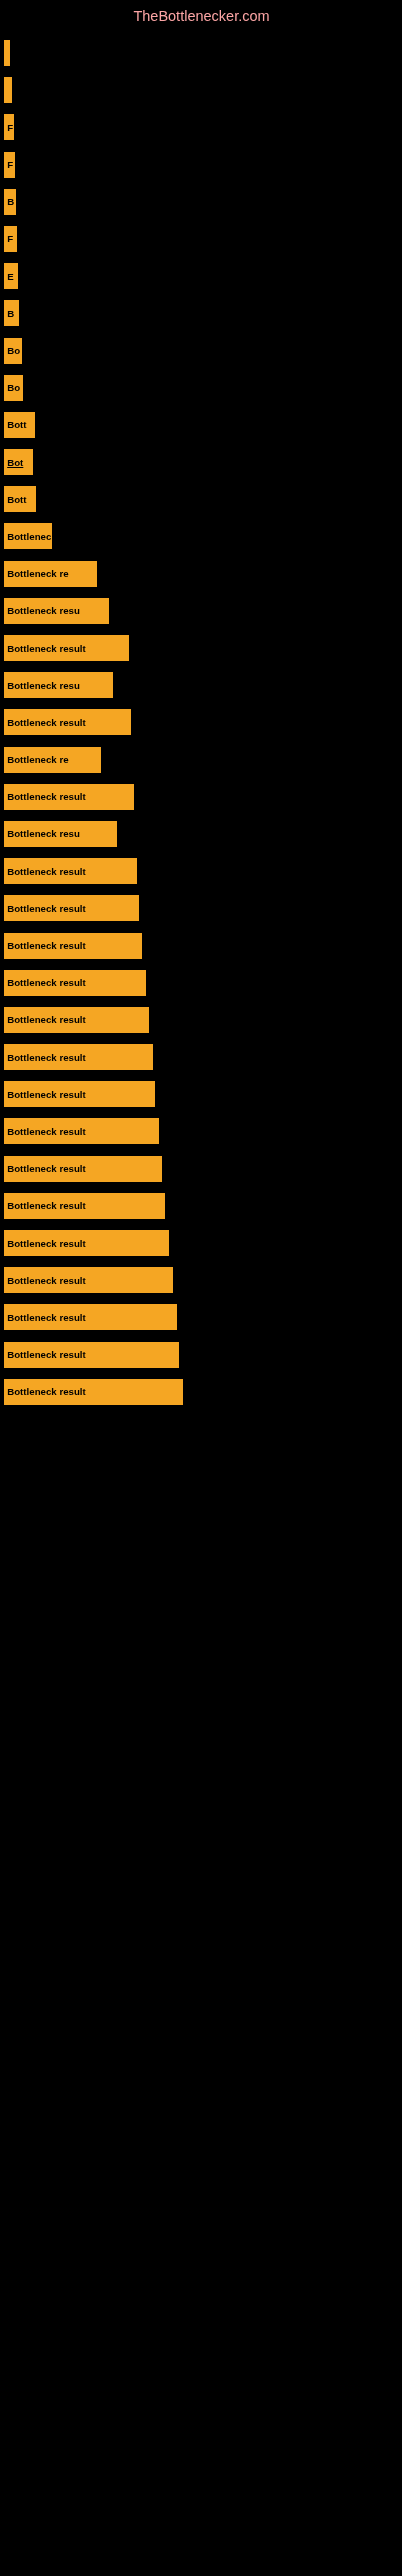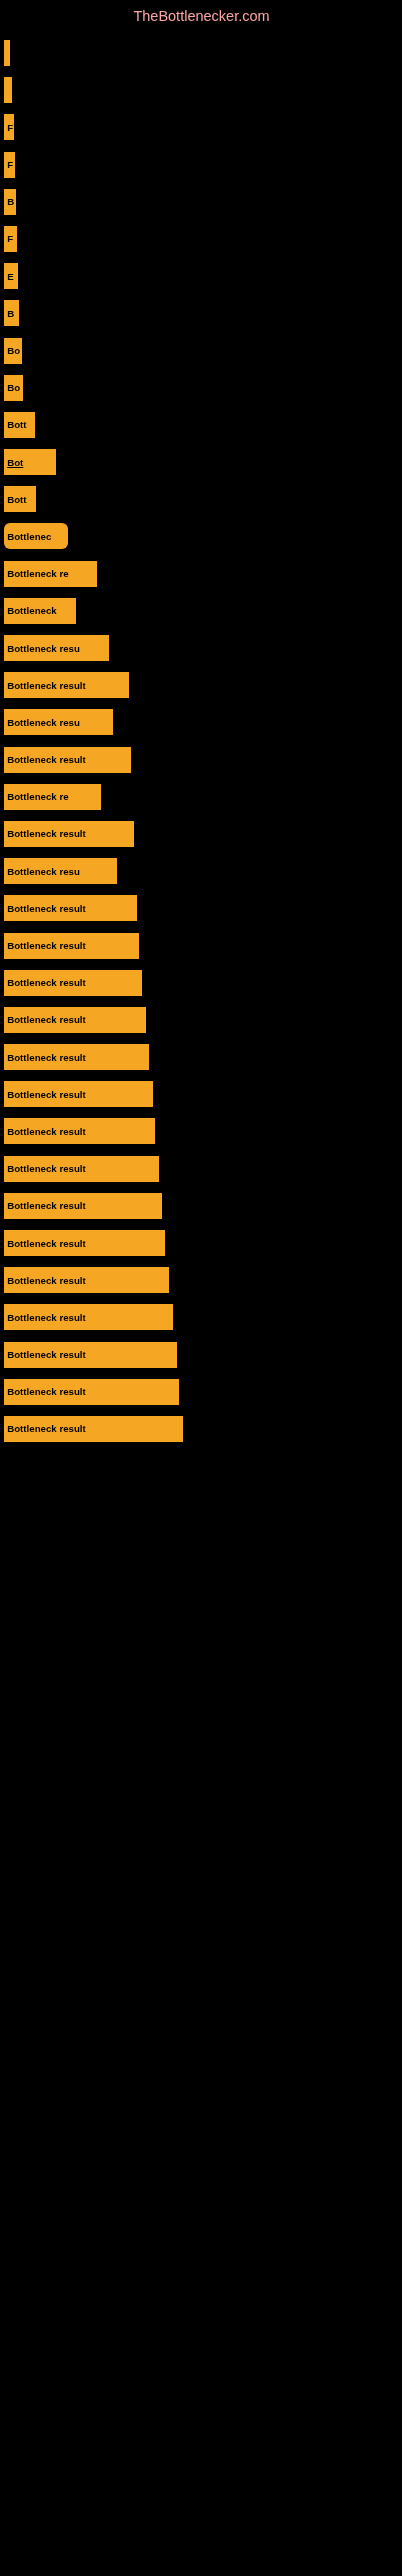--- a/index.html
+++ b/index.html
@@ -82,33 +82,30 @@
     <div class="bar-row">
       <div class="bar" style="width: 17.7px;">Bo</div>
     </div>
     <div class="bar-row">
       <div class="bar" style="width: 19.3px;">Bo</div>
     </div>
     <div class="bar-row">
       <div class="bar" style="width: 31px;">Bott</div>
     </div>
     <div class="bar-row">
-      <div class="bar" style="width: 52px; text-decoration: underline;">Bot</div>
+      <div class="bar" style="width: 29px; text-decoration: underline;">Bot</div>
     </div>
     <div class="bar-row">
       <div class="bar" style="width: 32px;">Bott</div>
     </div>
     <div class="bar-row">
-      <div class="bar" style="width: 64px; border-radius: 6px;">Bottlenec</div>
+      <div class="bar" style="width: 48px;">Bottlenec</div>
     </div>
     <div class="bar-row">
       <div class="bar" style="width: 93px;">Bottleneck re</div>
-    </div>
-    <div class="bar-row">
-      <div class="bar" style="width: 72px;">Bottleneck</div>
     </div>
     <div class="bar-row">
       <div class="bar" style="width: 105px;">Bottleneck resu</div>
     </div>
     <div class="bar-row">
       <div class="bar" style="width: 125px;">Bottleneck result</div>
     </div>
     <div class="bar-row">
       <div class="bar" style="width: 109px;">Bottleneck resu</div>
     </div>

